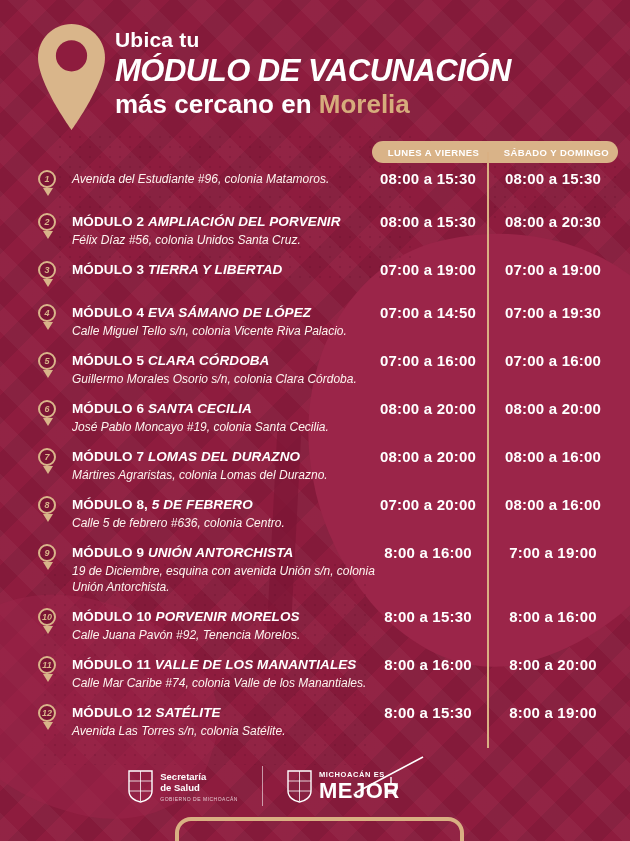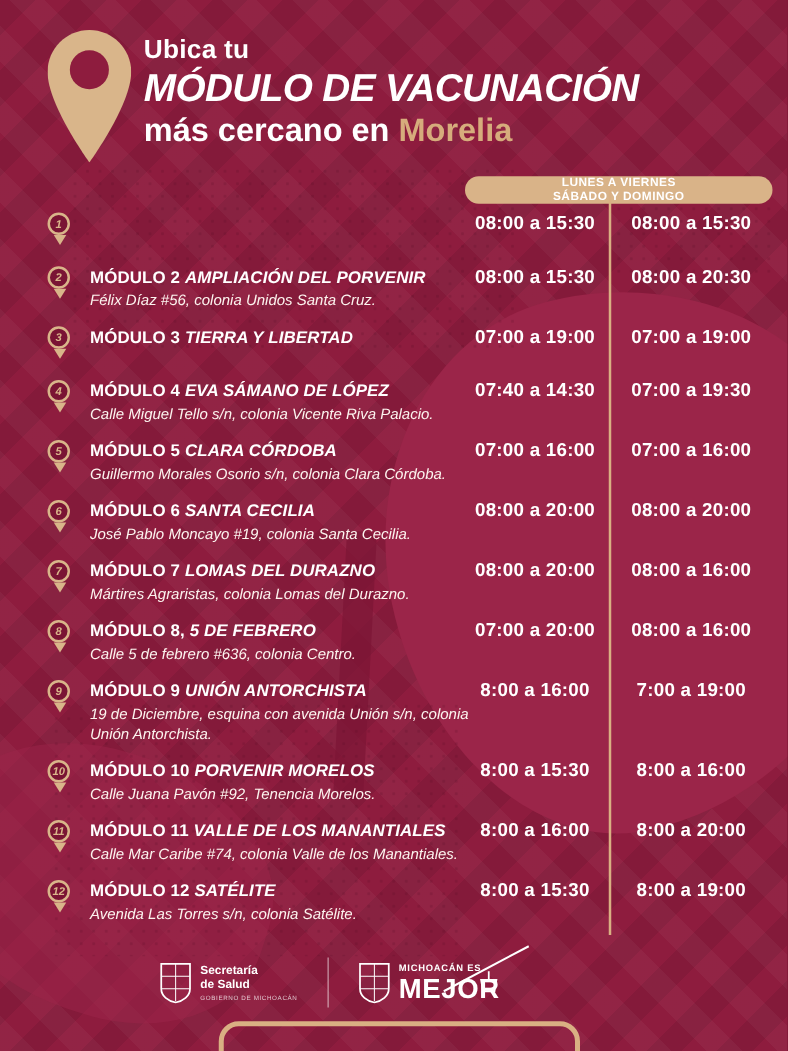--- a/index.html
+++ b/index.html
@@ -37,21 +37,21 @@
   .header-pin{width:67px;height:106px;flex:0 0 auto;}
   .titles{margin-left:10px;padding-top:4px;}
   .eyebrow{font-size:21px;font-weight:bold;line-height:1.1;letter-spacing:.2px;}
   .main-title{font-size:31px;font-weight:bold;font-style:italic;line-height:1.08;letter-spacing:-.5px;margin-top:3px;white-space:nowrap;}
   .subtitle{font-size:26px;font-weight:bold;line-height:1.1;margin-top:2px;}
   .subtitle .hl{color:#d6ac7c;}
 
   
   .col-pill{
     position:absolute;left:372px;top:141px;width:246px;height:22px;
-    background:#d9b388;border-radius:12px;display:flex;align-items:center;flex-direction:column;
+    background:#d9b388;border-radius:12px;display:flex;align-items:center;
   }
   .col-pill span{
     flex:1;text-align:center;color:#fff;font-size:9.5px;font-weight:bold;letter-spacing:.4px;
   }
   .v-divider{position:absolute;left:487px;top:152px;width:2px;height:596px;background:#d9b083;}
 
   
   .table{position:absolute;left:38px;top:170px;width:580px;}
   .row{
     display:grid;grid-template-columns:34px 296px 120px 130px;
@@ -124,20 +124,21 @@
   </div>
   <div class="v-divider"></div>
 
   <main class="table">
     <div class="row">
       <div class="pin">
           <span class="pin-circle">1</span>
           <span class="pin-tail"></span>
         </div>
       <div class="info">
+        <div class="mod-address">Avenida del Estudiante #96, colonia Matamoros.</div>
       </div>
       <div class="time">08:00 a 15:30</div>
       <div class="time">08:00 a 15:30</div>
     </div>
     <div class="row">
       <div class="pin">
           <span class="pin-circle">2</span>
           <span class="pin-tail"></span>
         </div>
       <div class="info">
@@ -160,21 +161,21 @@
     </div>
     <div class="row">
       <div class="pin">
           <span class="pin-circle">4</span>
           <span class="pin-tail"></span>
         </div>
       <div class="info">
         <div class="mod-title"><span>MÓDULO 4</span> <span class="mod-name">EVA SÁMANO DE LÓPEZ</span></div>
         <div class="mod-address">Calle Miguel Tello s/n, colonia Vicente Riva Palacio.</div>
       </div>
-      <div class="time">07:40 a 14:30</div>
+      <div class="time">07:00 a 14:50</div>
       <div class="time">07:00 a 19:30</div>
     </div>
     <div class="row">
       <div class="pin">
           <span class="pin-circle">5</span>
           <span class="pin-tail"></span>
         </div>
       <div class="info">
         <div class="mod-title"><span>MÓDULO 5</span> <span class="mod-name">CLARA CÓRDOBA</span></div>
         <div class="mod-address">Guillermo Morales Osorio s/n, colonia Clara Córdoba.</div>

